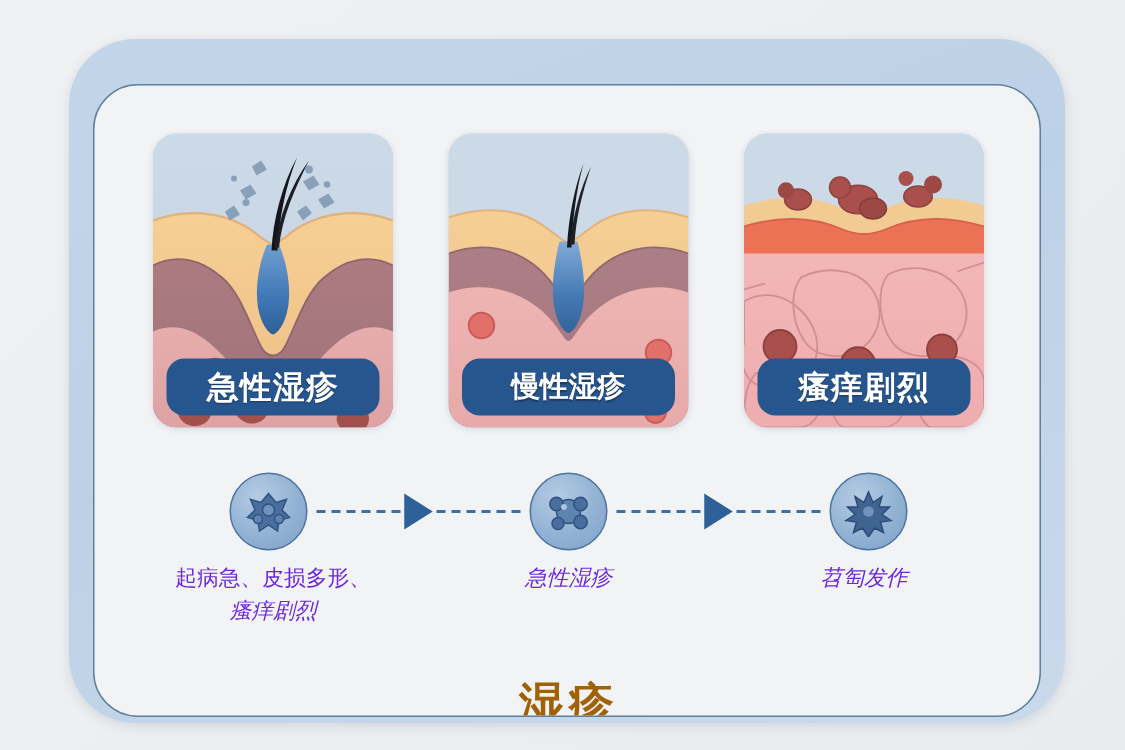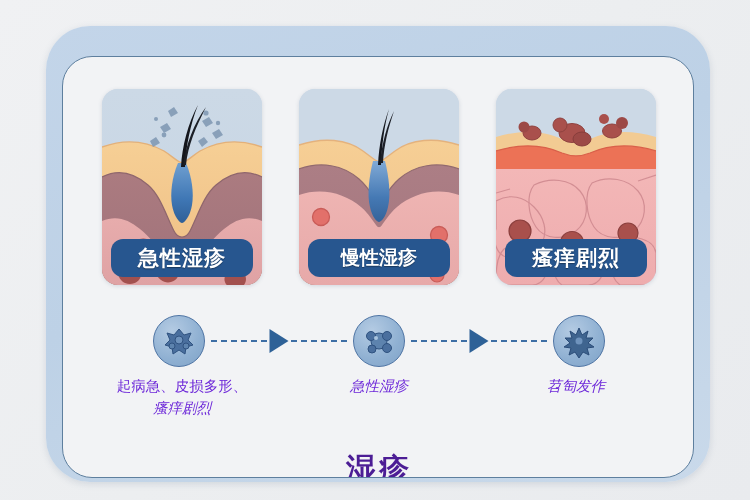--- a/index.html
+++ b/index.html
@@ -131,21 +131,21 @@
   .desc .l2 { display:block;font-style:italic; }
 
   
   .bottom-title {
     position:absolute;
     left:0; top:392px;
     width:632px;
     text-align:center;
     font-size:30px;
     font-weight:bold;
-    color:#4c1d95;
+    color:#a16207;
     letter-spacing:3px;
   }
 </style>
 </head>
 <body>
 
 <div id="stage">
 
   <div class="outer-frame"></div>
 

